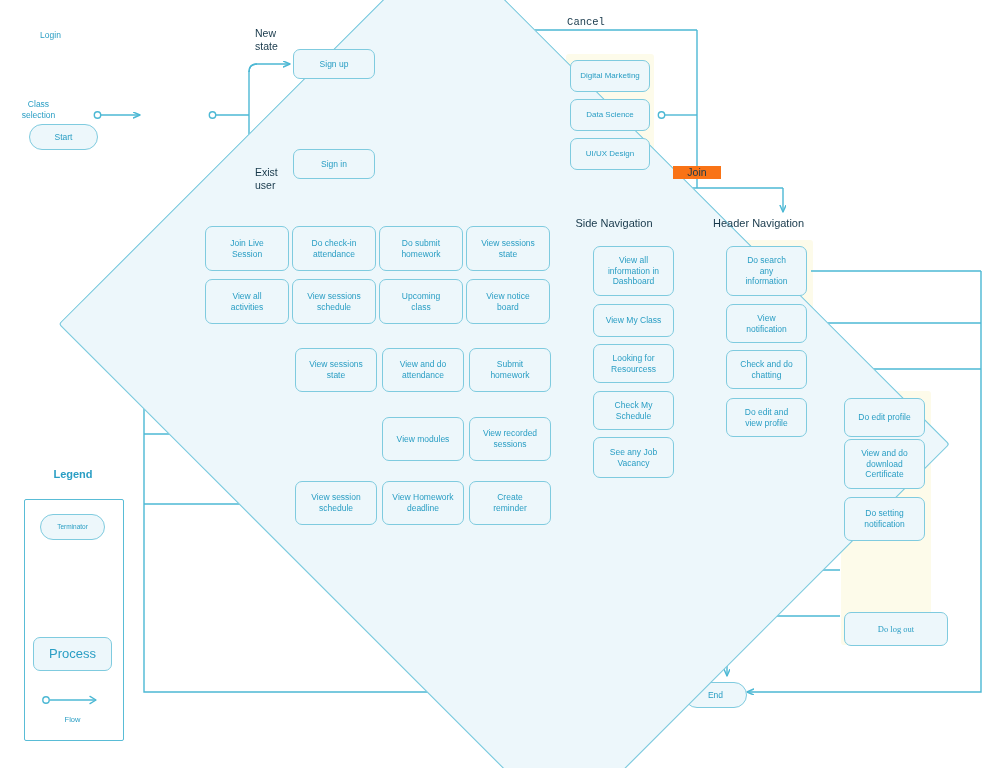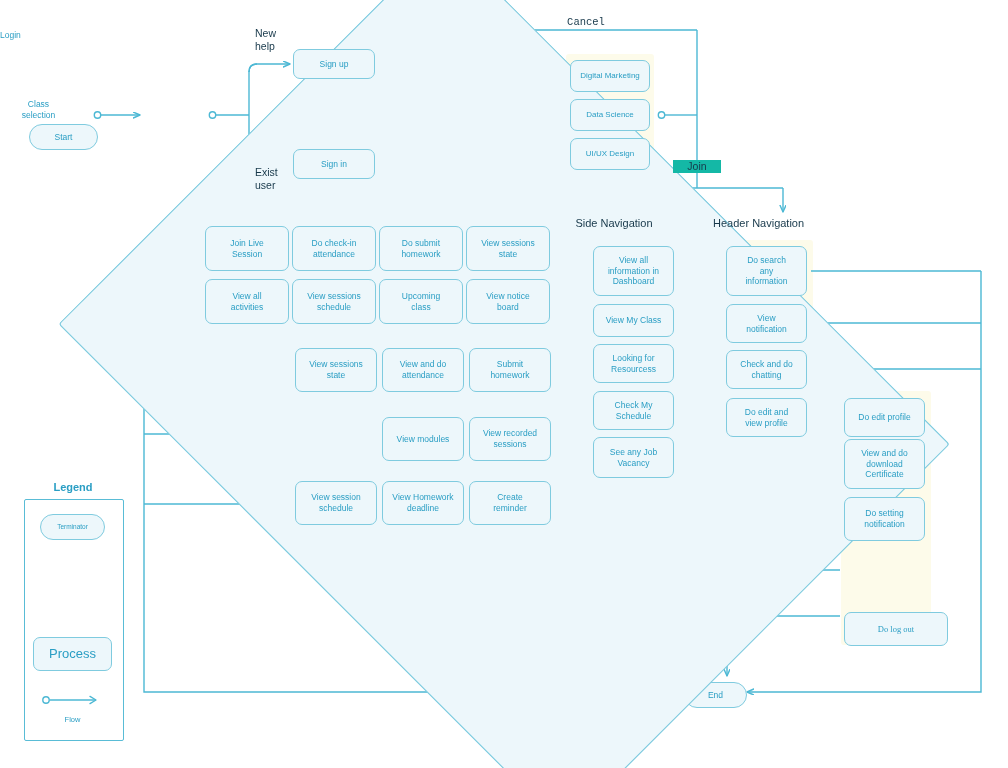--- a/index.html
+++ b/index.html
@@ -120,41 +120,41 @@
       <path d="M144,504 L291,504"></path>
       <path d="M144,274 L144,692 L681,692" marker-end="url(#ah)"></path>
 
     </g>
   </svg>
 
   <div class="node term" style="left:29px;top:104px;width:69px;height:22px;margin-top:20px;">Start</div>
 
   <div class="node term" style="left:684px;top:682px;width:63px;height:22px;">End</div>
 
-  <div class="dia" style="left:141px;top:79px;width:71px;height:71px;display:flex;align-items:center;justify-content:flex-start;">
+  <div class="dia" style="left:141px;top:79px;width:71px;height:71px;display:flex;align-items:center;justify-content:center;padding-left:15px;">
     <div class="dshape"></div>
     <div class="dtxt">Login</div>
   </div>
 
   <div class="dia" style="left:451px;top:79px;width:77px;height:77px;display:flex;align-items:center;justify-content:center;">
     <div class="dshape"></div>
     <div class="dtxt" style="white-space:pre-line;">Class
 selection</div>
   </div>
 
   <div class="node proc" style="left:293px;top:49px;width:82px;height:30px;">Sign up</div>
   <div class="node proc" style="left:293px;top:149px;width:82px;height:30px;">Sign in</div>
 
   <div class="lbl" style="left:255px;top:27px;width:46px;white-space:pre-line;text-align:left;">New
-help</div>
+state</div>
   <div class="lbl" style="left:255px;top:166px;width:46px;white-space:pre-line;text-align:left;">Exist
 user</div>
 
   <div class="lbl" style="left:558px;top:16px;width:56px;background:#fff;font-family:Liberation Mono, monospace;">Cancel</div>
-  <div class="lbl" style="left:673px;top:160px;width:48px;background:#14b8a6;">Join</div>
+  <div class="lbl" style="left:673px;top:166px;width:48px;background:#f97316;">Join</div>
 
   <div class="node proc" style="left:570px;top:60px;width:80px;height:32px;font-size:8px;">Digital Marketing</div>
   <div class="node proc" style="left:570px;top:99px;width:80px;height:32px;font-size:8px;">Data Science</div>
   <div class="node proc" style="left:570px;top:138px;width:80px;height:32px;font-size:8px;">UI/UX Design</div>
 
   <div class="lbl big" style="left:566px;top:217px;width:96px;">Side Navigation</div>
   <div class="lbl big" style="left:713px;top:217px;width:140px;text-align:left;">Header Navigation</div>
 
   <div class="node proc" style="left:593px;top:246px;width:81px;height:50px;white-space:pre-line;">View all
 information in
@@ -214,21 +214,21 @@
 reminder</div>
 
   <div class="node proc" style="left:844px;top:398px;width:81px;height:39px;white-space:pre-line;">Do edit profile</div>
   <div class="node proc" style="left:844px;top:439px;width:81px;height:50px;white-space:pre-line;">View and do
 download
 Certificate</div>
   <div class="node proc" style="left:844px;top:497px;width:81px;height:44px;white-space:pre-line;">Do setting
 notification</div>
   <div class="node proc" style="left:844px;top:612px;width:104px;height:34px;white-space:pre-line;font-family:Liberation Serif, serif;">Do log out</div>
 
-  <div class="legend-title" style="left:23px;top:481px;width:100px;">Legend</div>
+  <div class="legend-title" style="left:23px;top:468px;width:100px;">Legend</div>
   <div class="legend-box" style="left:24px;top:499px;width:98px;height:240px;"></div>
 
   <div class="node term" style="left:40px;top:514px;width:65px;height:20px;font-size:6.5px;">Terminator</div>
 
 
   <div class="node proc" style="left:33px;top:637px;width:79px;height:34px;font-size:13px;">Process</div>
 
   <svg style="position:absolute;left:40px;top:693px;width:66px;height:14px;" viewBox="0 0 66 14" xmlns="http://www.w3.org/2000/svg">
     <g fill="none" stroke="#4cb8d4" stroke-width="1.4">
       <circle cx="6" cy="7" r="3.2" fill="#fff"></circle>

